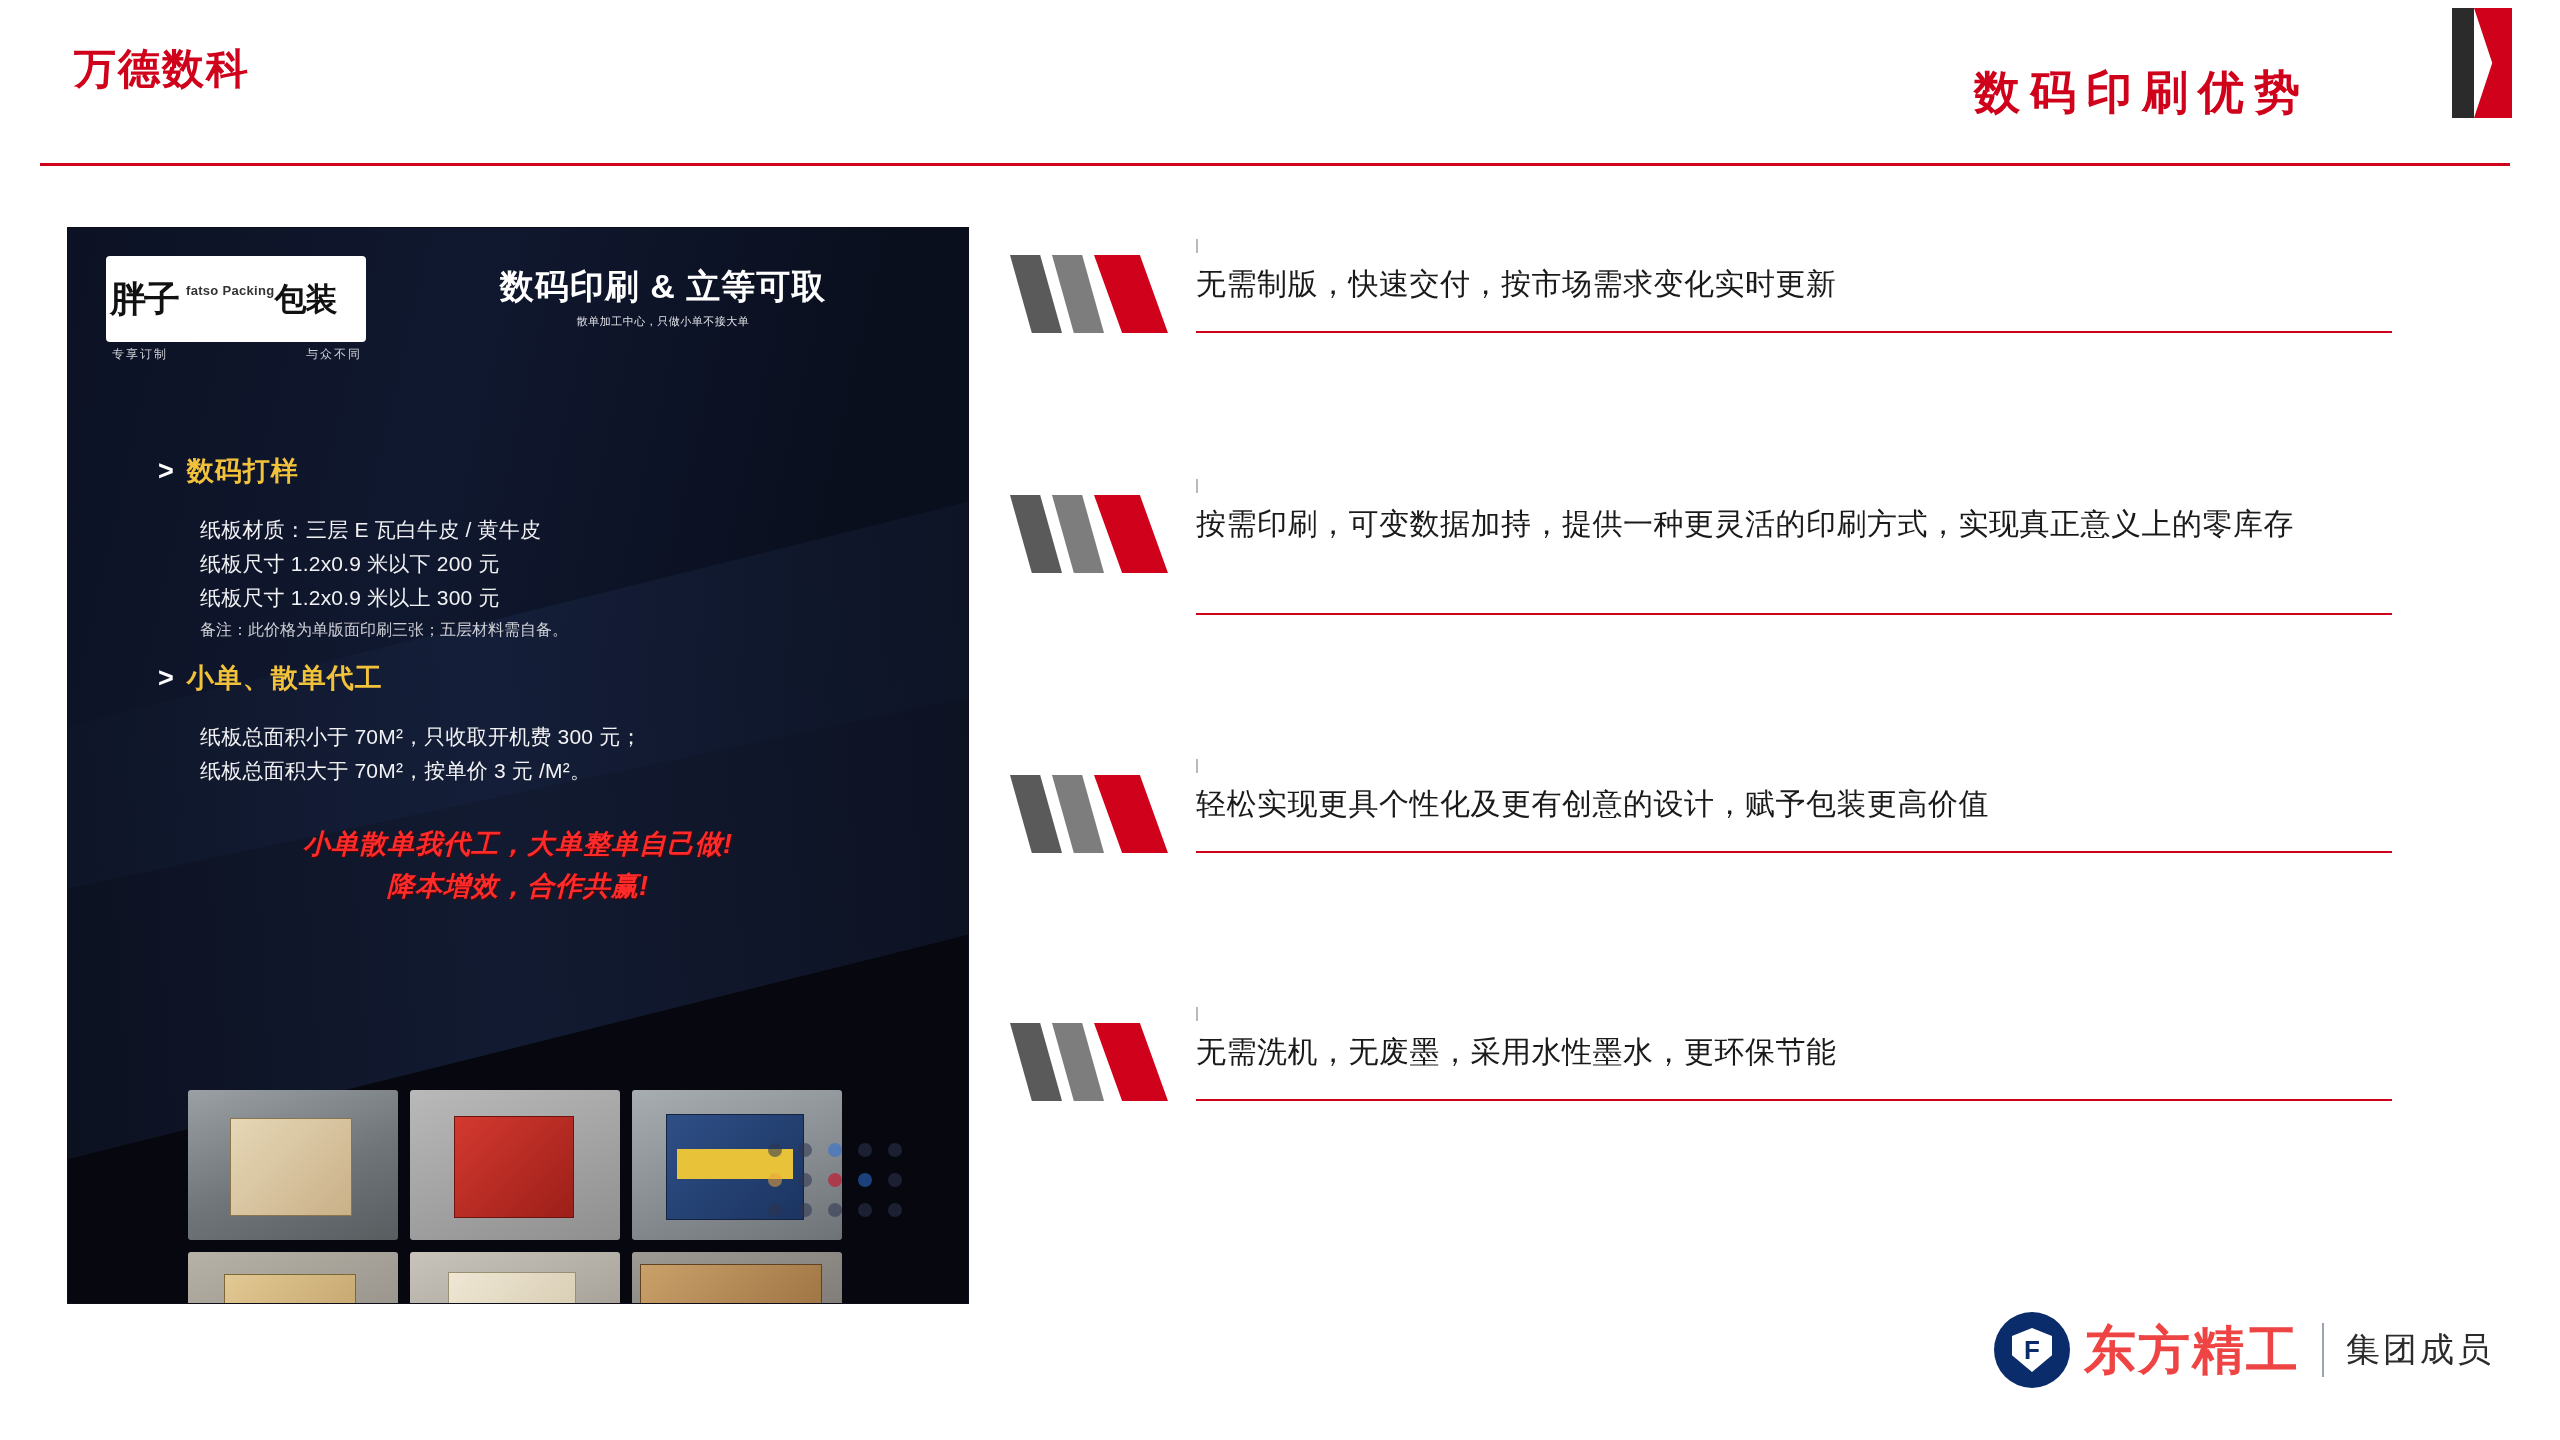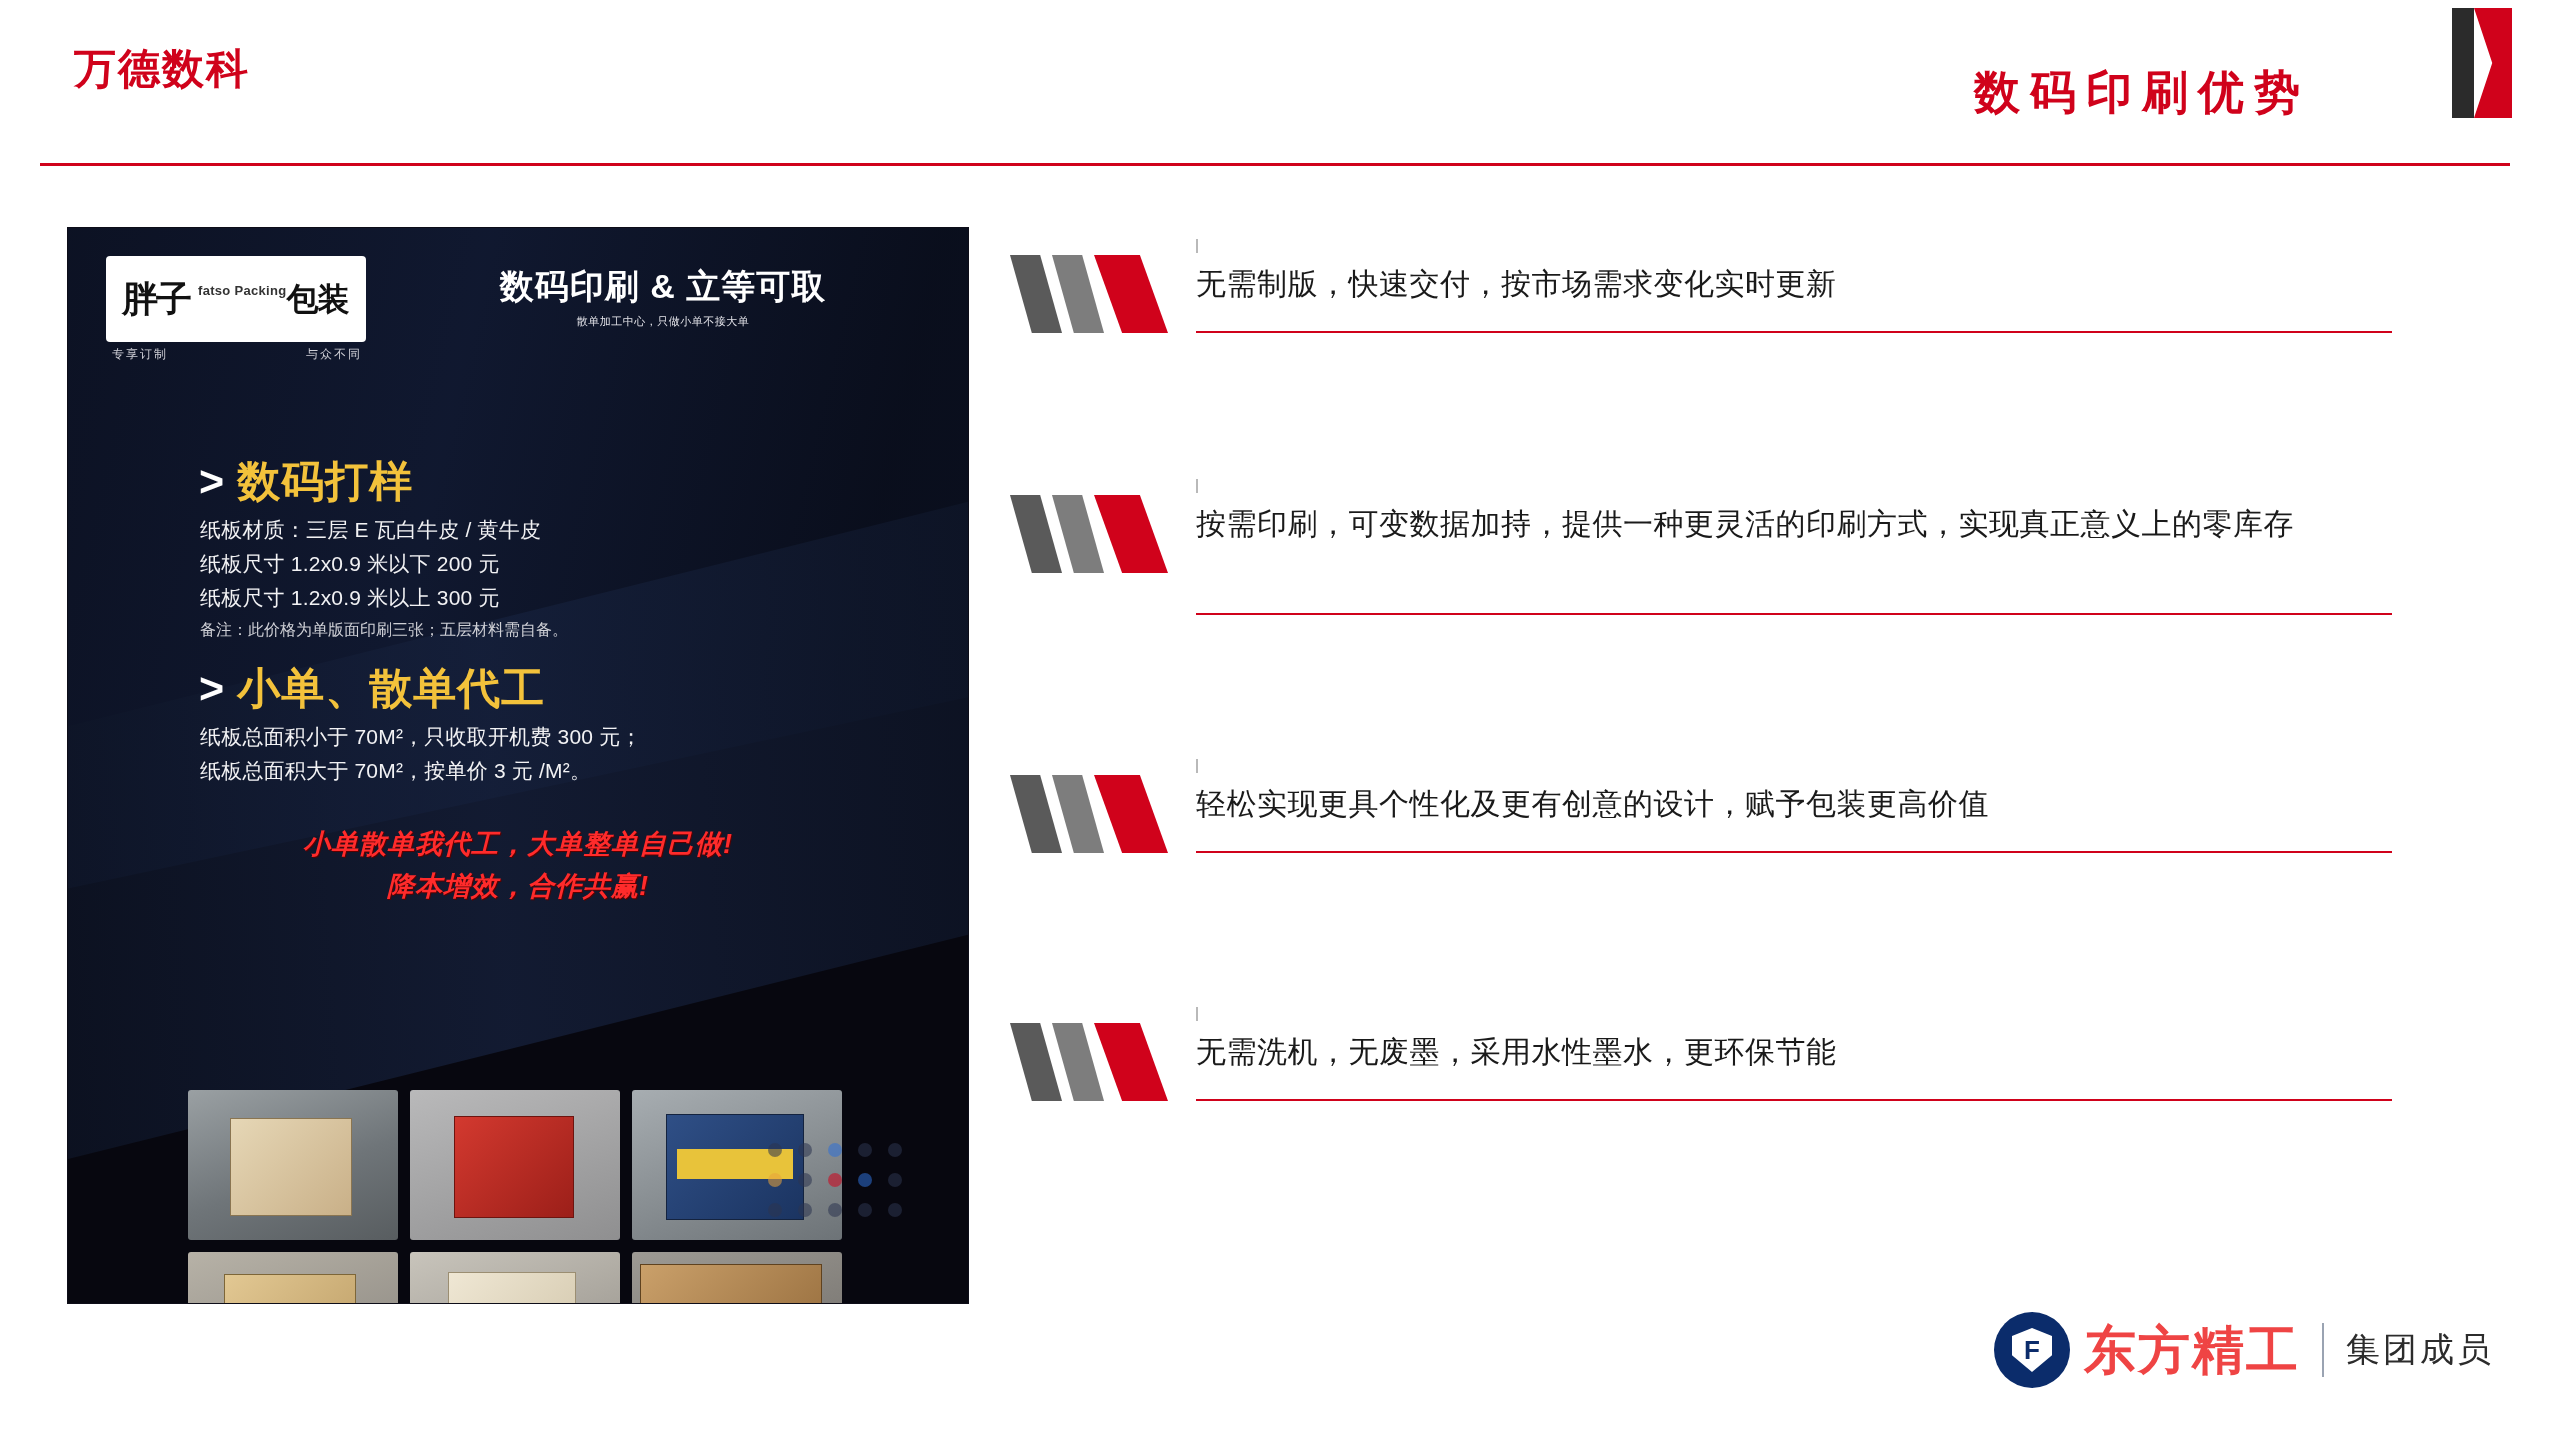--- a/index.html
+++ b/index.html
@@ -104,21 +104,21 @@
     opacity: .75;
   }
   .fatso-logo {
     position: absolute;
     left: 38px; top: 28px;
     width: 260px; height: 86px;
     background: #ffffff;
     border-radius: 4px;
     display: flex;
     align-items: center;
-    padding: 4px 16px;
+    padding: 4px 4px;
     box-sizing: border-box;
   }
   .fatso-cn {
     font-size: 36px; font-weight: bold; color: #111;
     letter-spacing: -2px;
     line-height: 1;
   }
   .fatso-right {
     margin-left: 8px;
     display: flex; flex-direction: row; justify-content: center;
@@ -149,24 +149,23 @@
     left: 330px; top: 86px;
     width: 530px;
     text-align: center;
     color: #e2e2e8;
     font-size: 11px;
     letter-spacing: .5px;
   }
   .sec-head {
     position: absolute;
     color: #f3c23b;
-    font-size: 43px;
+    font-size: 27px;
     font-weight: bold;
     letter-spacing: 1px;
-    margin-left: 41px;
   }
   .sec-head .arrow { color: #ffffff; margin-right: 12px; font-weight: bold; }
   .poster-line {
     position: absolute;
     color: #f2f2f4;
     font-size: 21px;
     letter-spacing: .2px;
     white-space: nowrap;
   }
   .poster-note {

